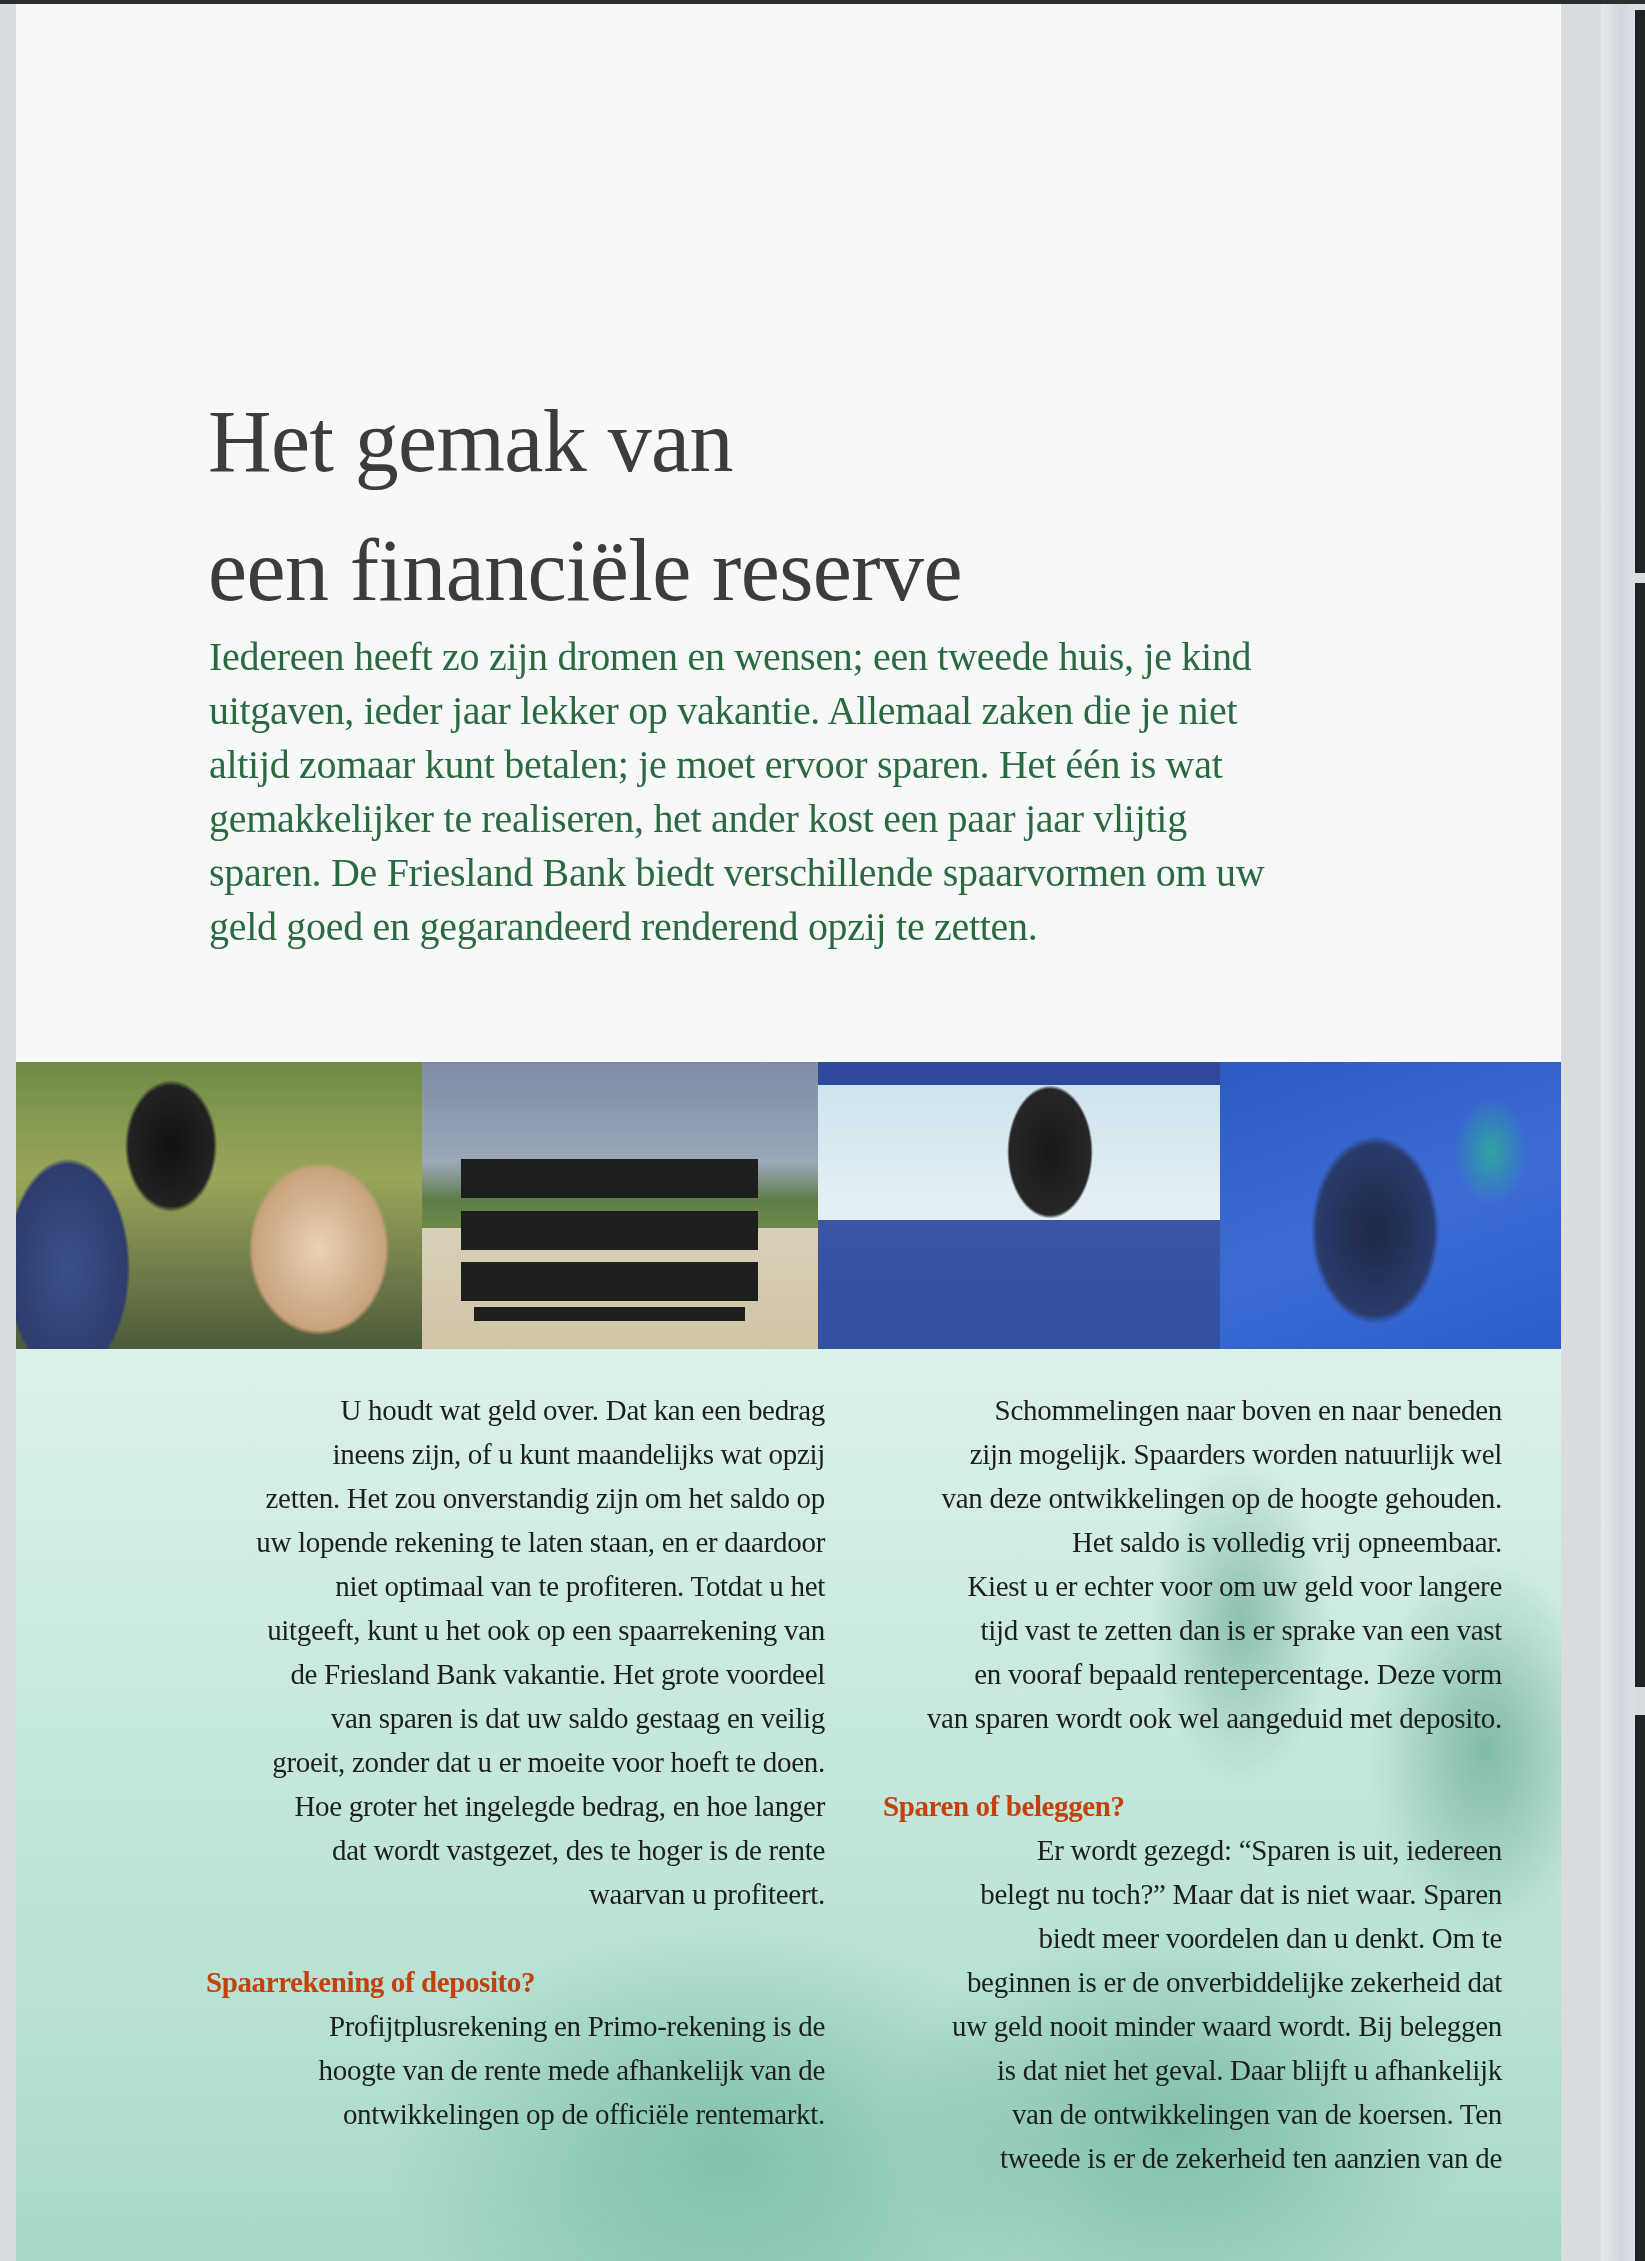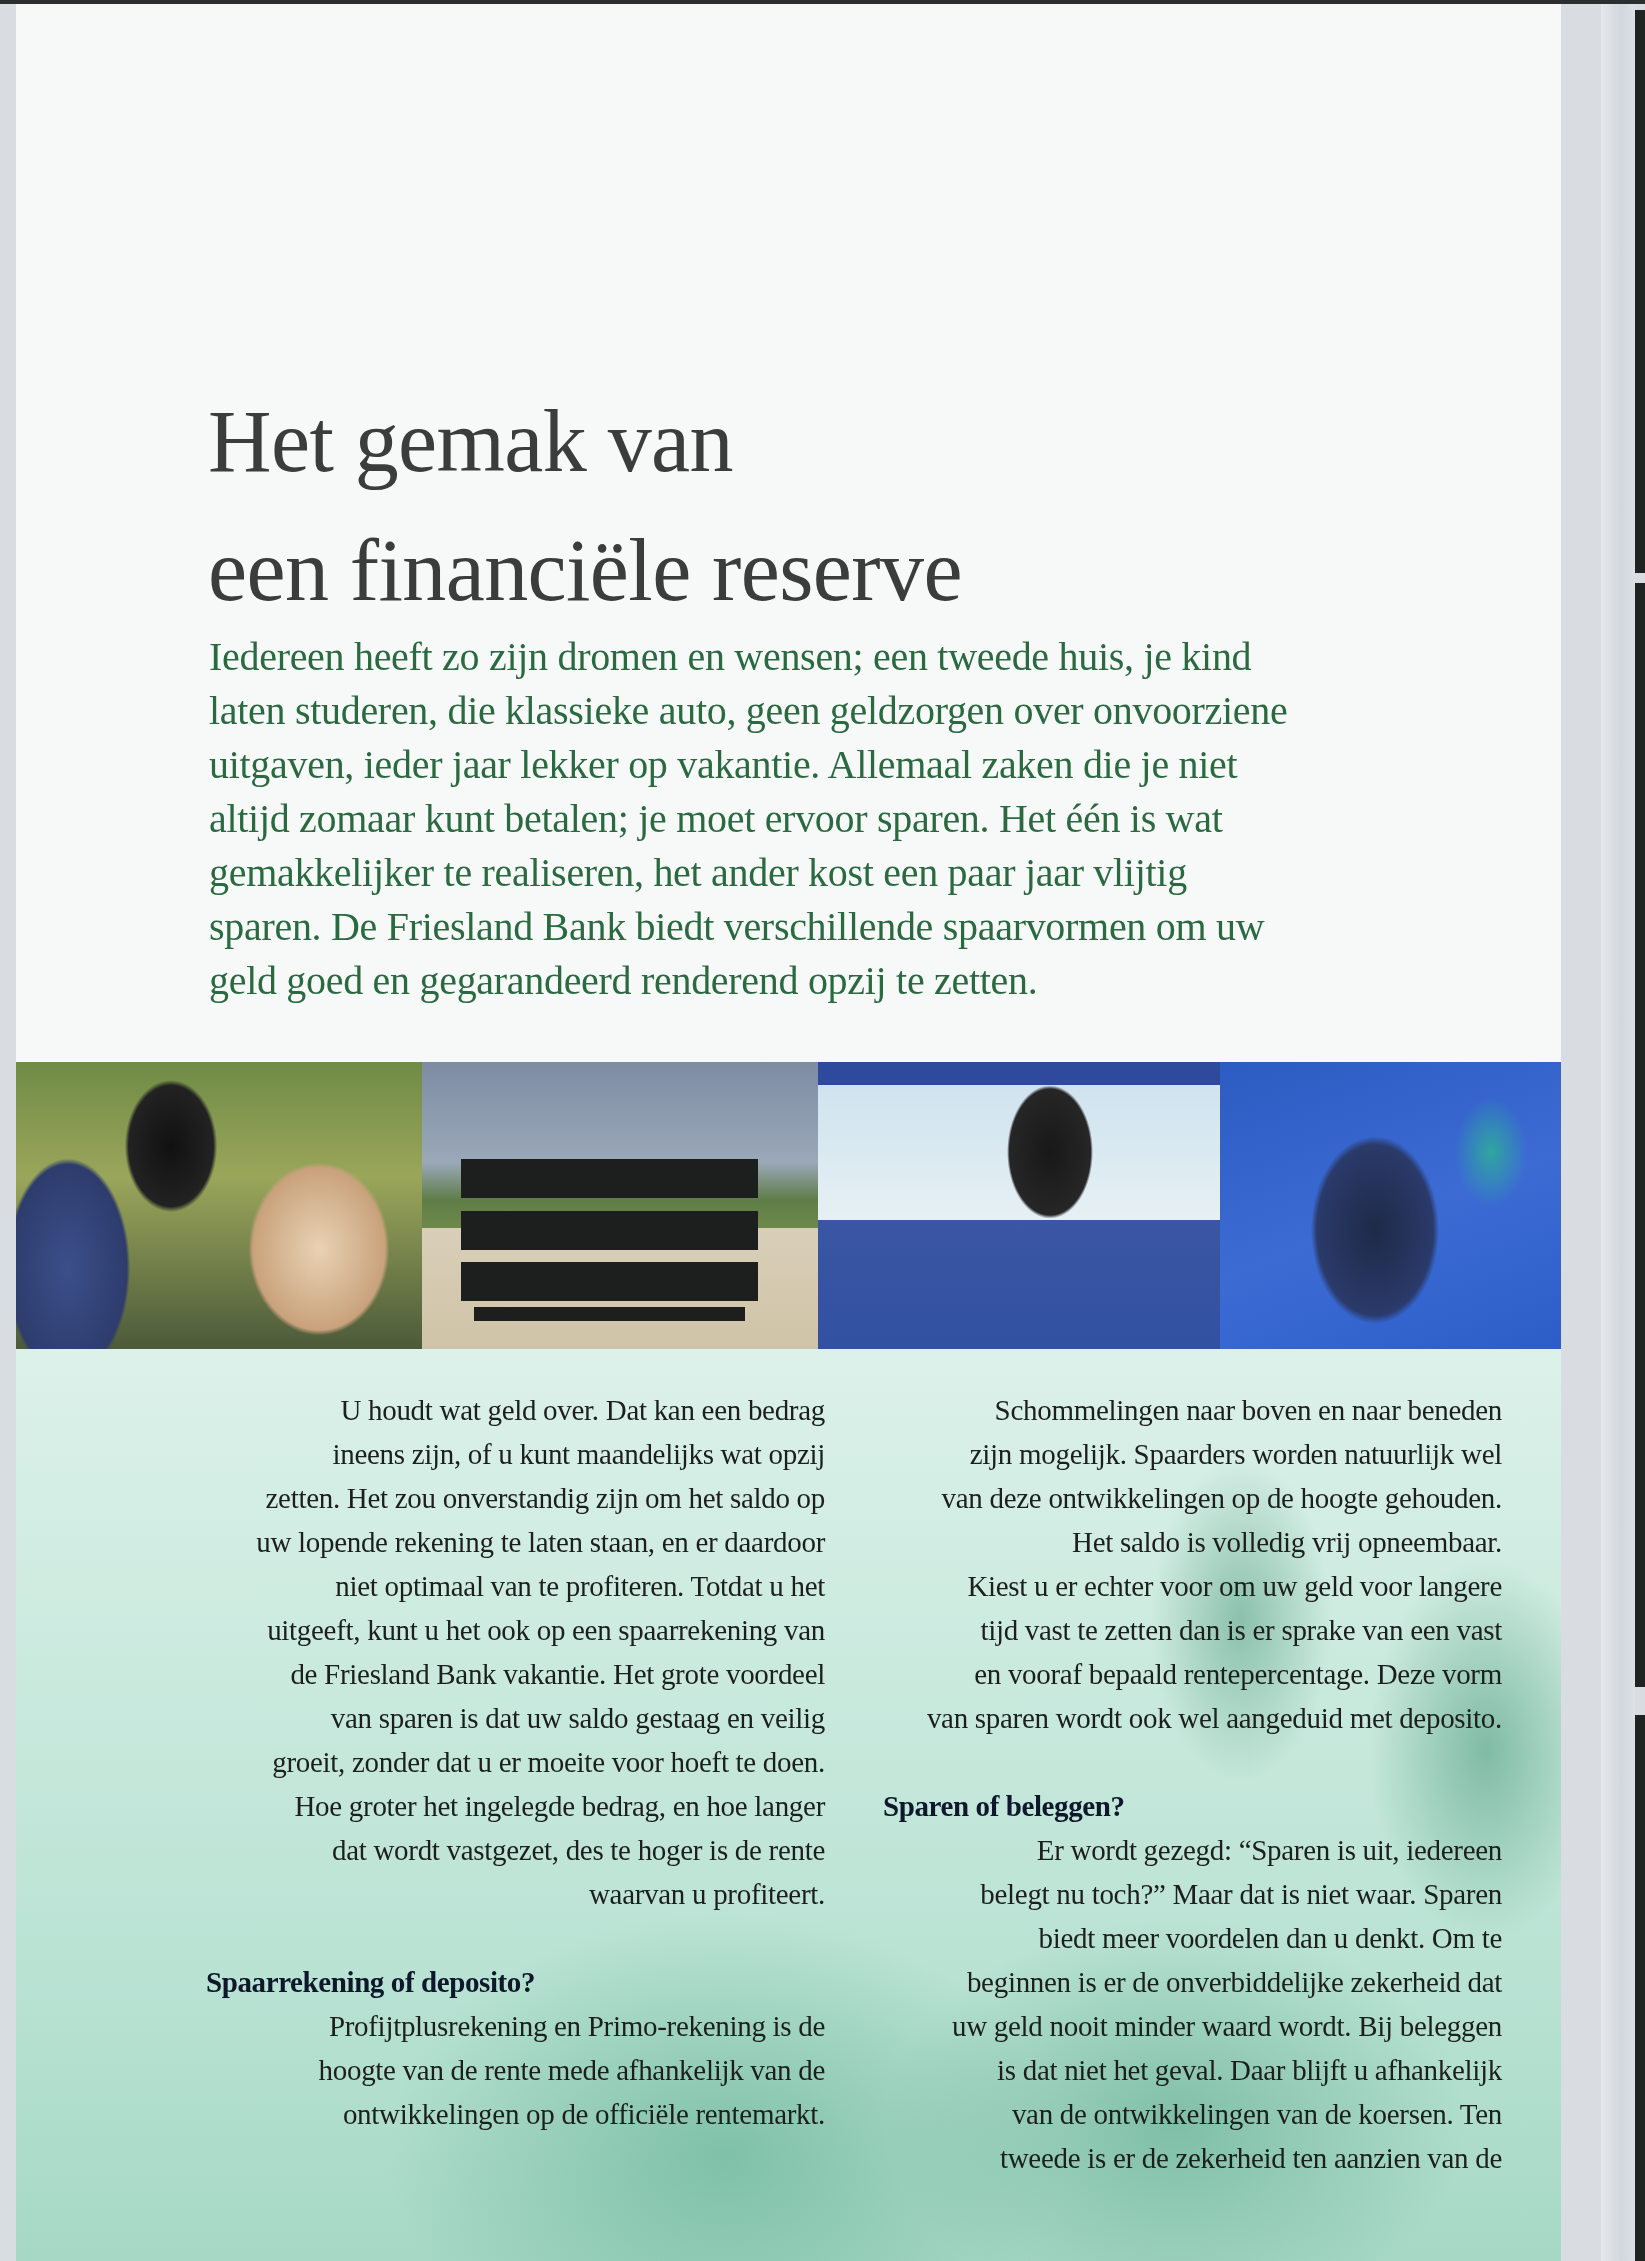--- a/index.html
+++ b/index.html
@@ -123,39 +123,38 @@
     }
     .col.left  { left: 190px; }
     .col.right { left: 867px; }
     .col .line { display: block; white-space: nowrap; text-align: right; }
     .col .line.indent { padding-left: 79px; }
     .col .gap { display: block; height: 44px; }
     .col .heading {
       display: block;
       white-space: nowrap;
       font-weight: bold;
-      color: #0f172a;
+      color: #c2410c;
       letter-spacing: -0.4px;
     }
   </style>
 </head>
 <body>
 
 <div class="top-edge"></div>
 
 <div class="page">
 
   <h1 class="headline">
     <span>Het gemak van</span>
     <span>een financiële reserve</span>
   </h1>
 
   <p class="intro">
     <span>Iedereen heeft zo zijn dromen en wensen; een tweede huis, je kind</span>
-    <span>laten studeren, die klassieke auto, geen geldzorgen over onvoorziene</span>
     <span>uitgaven, ieder jaar lekker op vakantie. Allemaal zaken die je niet</span>
     <span>altijd zomaar kunt betalen; je moet ervoor sparen. Het één is wat</span>
     <span>gemakkelijker te realiseren, het ander kost een paar jaar vlijtig</span>
     <span>sparen. De Friesland Bank biedt verschillende spaarvormen om uw</span>
     <span>geld goed en gegarandeerd renderend opzij te zetten.</span>
   </p>
 
   <div class="photo-strip">
     <div class="photo p1"></div>
     <div class="photo p2"></div>

